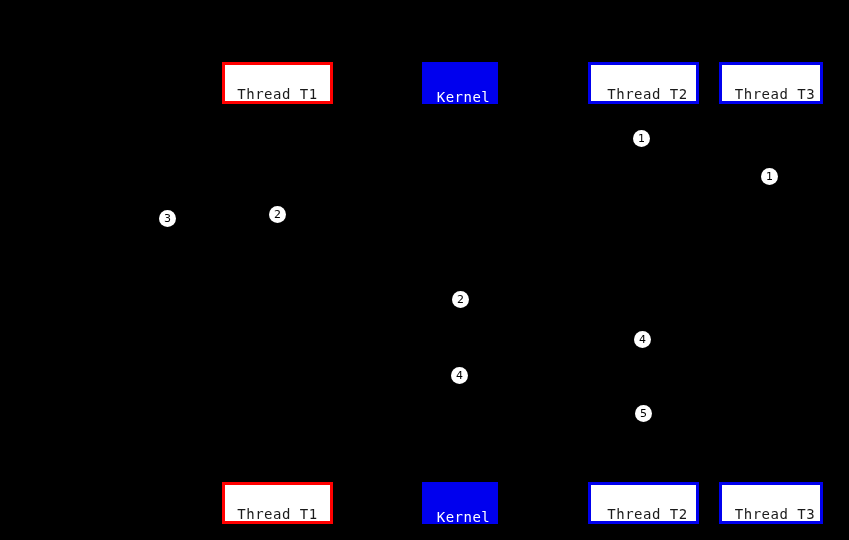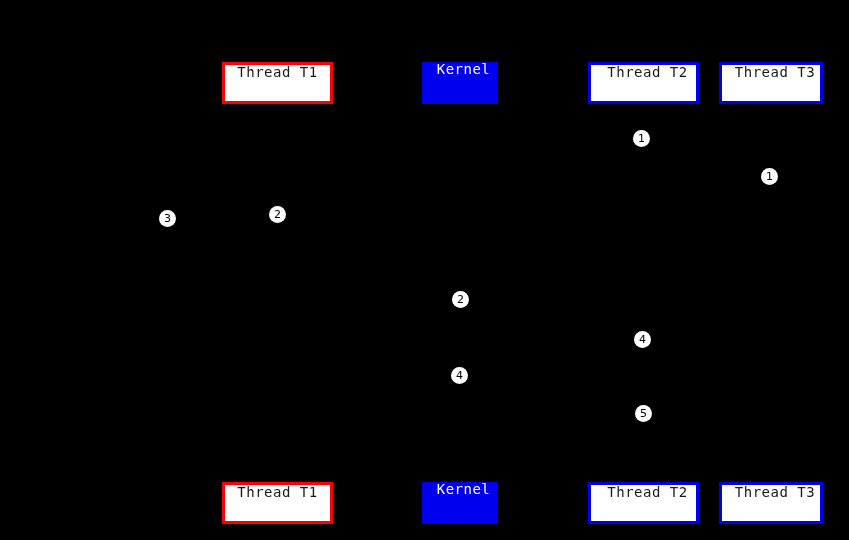--- a/index.html
+++ b/index.html
@@ -14,21 +14,21 @@
     position: relative;
     width: 849px;
     height: 540px;
     background: #000000;
     overflow: hidden;
   }
   .participant-box {
     position: absolute;
     box-sizing: border-box;
     display: flex;
-    align-items: flex-start;
+    align-items: flex-end;
     justify-content: center;
     font-family: "DejaVu Sans Mono", monospace;
     font-size: 14px;
     letter-spacing: 0.5px;
     white-space: nowrap;
     line-height: 1;
   }
   .participant-box.style-red {
     background: #ffffff;
     border: 3px solid #ff0000;

